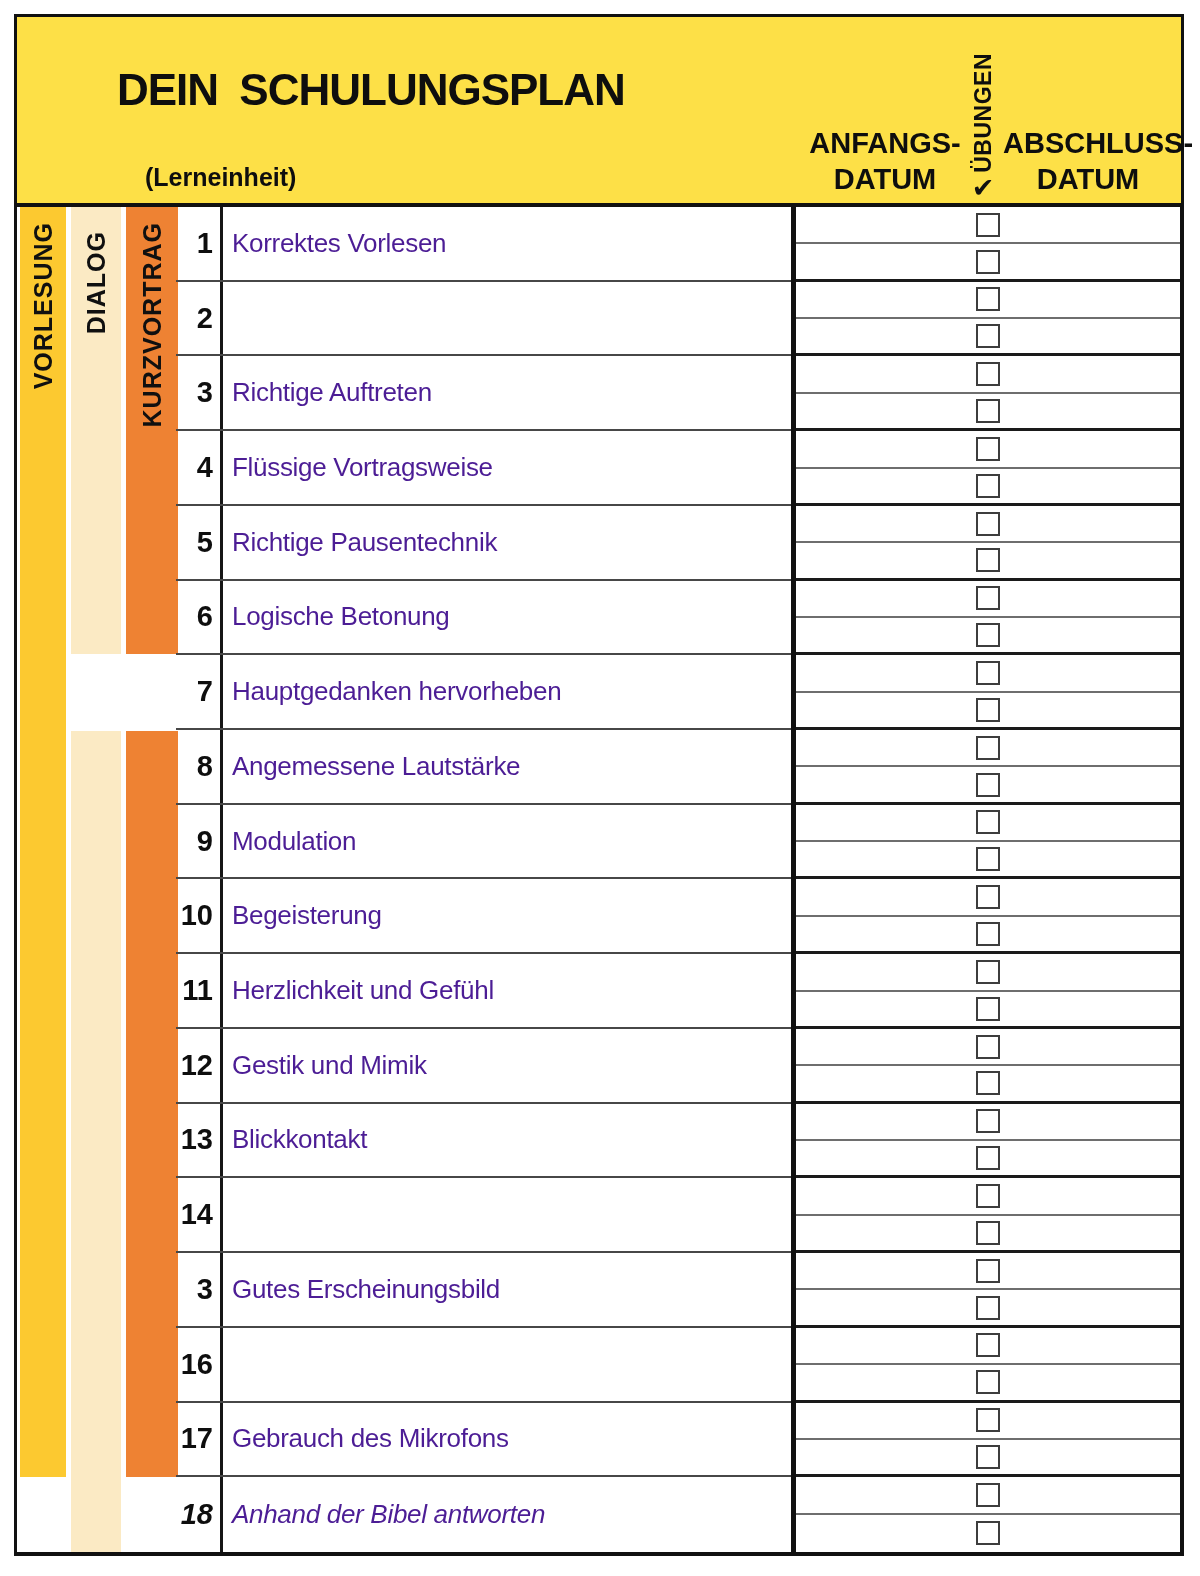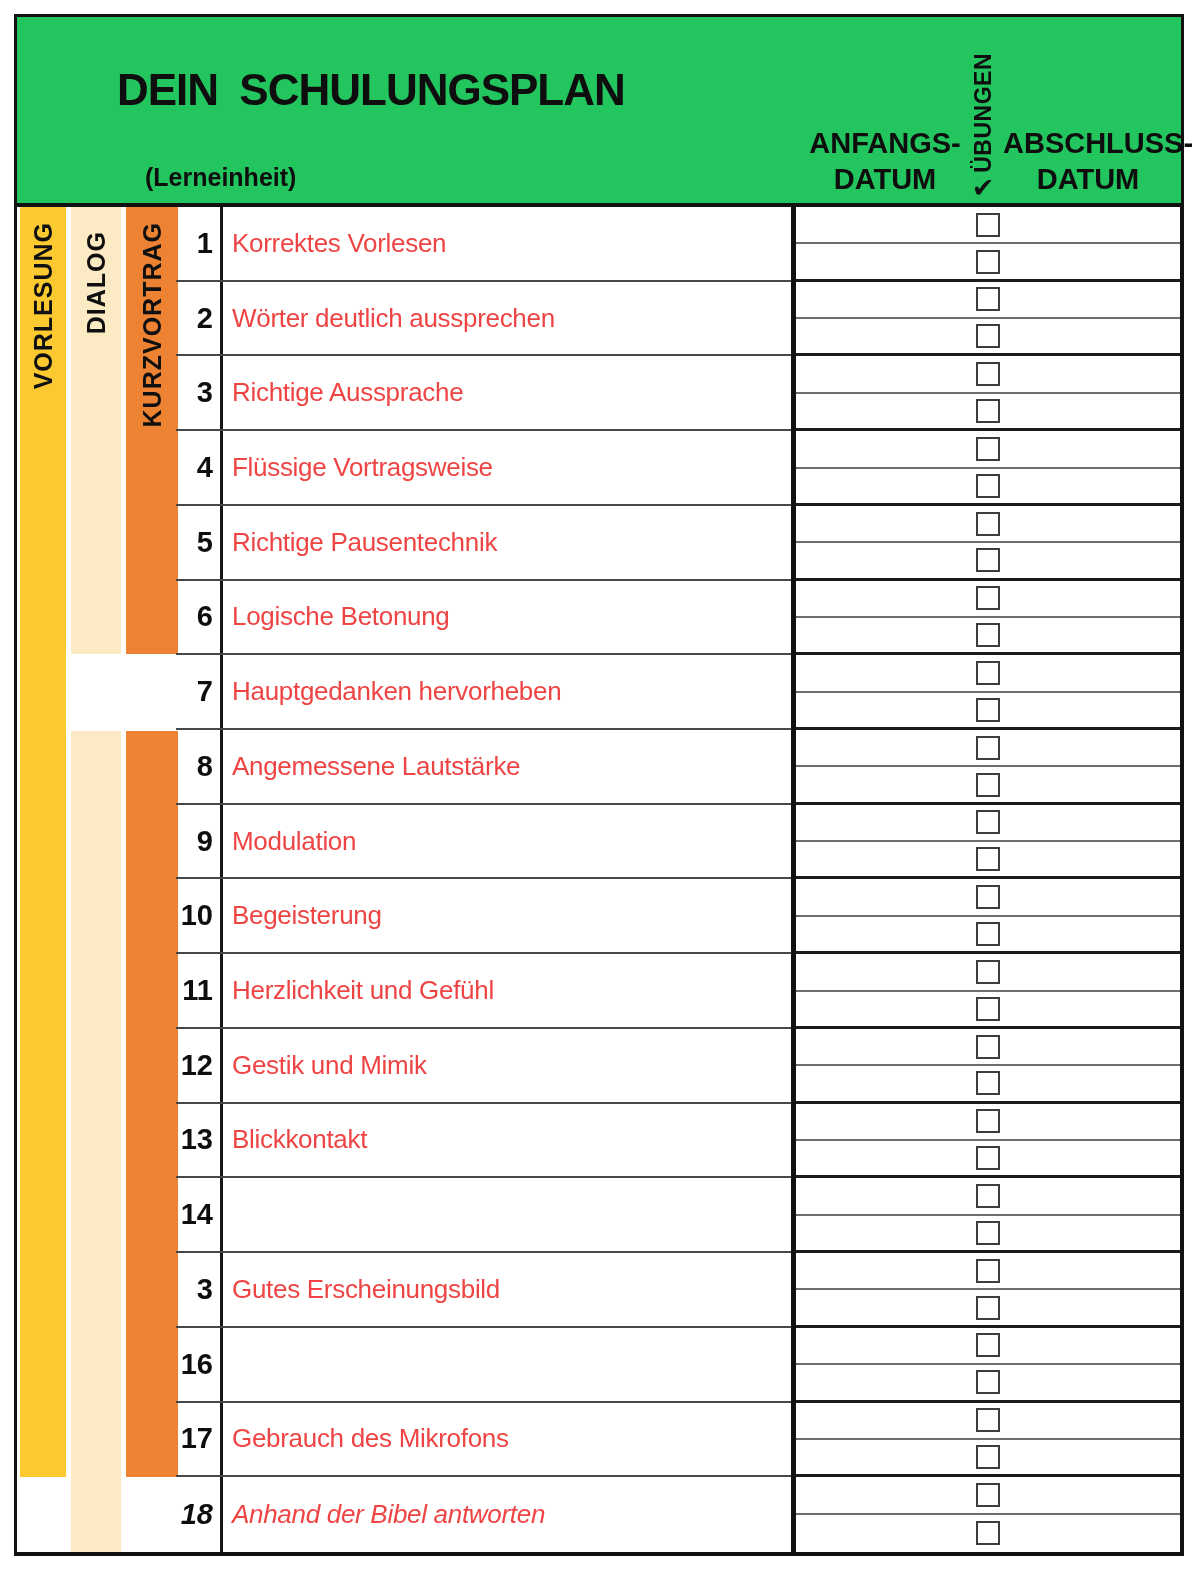--- a/index.html
+++ b/index.html
@@ -4,21 +4,21 @@
 <style>
   * { margin:0; padding:0; box-sizing:border-box; }
   html,body { background:#ffffff; }
   body { font-family:"Liberation Sans", sans-serif; }
 
   .sheet { position:relative; width:1200px; height:1576px; background:#fff; overflow:hidden; }
 
   
   .header {
     position:absolute; left:14px; top:14px; width:1170px; height:193px;
-    background:#22c55e;
+    background:#fde047;
     border:3px solid #111; border-bottom-width:4px;
   }
   .title {
     position:absolute; left:100px; top:48px;
     font-size:44px; font-weight:bold; letter-spacing:-1px; word-spacing:10px;
     color:#0e0e0e; white-space:nowrap;
   }
   .subtitle {
     position:absolute; left:128px; top:146px;
     font-size:25px; font-weight:bold; color:#0e0e0e;
@@ -72,21 +72,21 @@
     display:flex; align-items:stretch;
   }
   .trow:last-child { border-bottom:none;font-style:italic; }
   .num {
     width:44px; display:flex; align-items:center; justify-content:flex-end;
     padding-right:7px; font-weight:bold; font-size:29px; color:#0e0e0e;
   }
   .ndiv { width:3px; background:#161616; }
   .desc {
     flex:1; display:flex; align-items:center; padding-left:9px;
-    font-size:26px; letter-spacing:-0.3px; color:#ef4444; white-space:nowrap;
+    font-size:26px; letter-spacing:-0.3px; color:#4c1d95; white-space:nowrap;
   }
 
   
   .right-panel {
     position:absolute; left:796px; top:207px; width:388px; height:1349px;
     border-right:4px solid #111; border-bottom:4px solid #111;
     background:#fff;
   }
   .half {
     height:calc(1345px / 36);
@@ -149,26 +149,25 @@
 
     <div class="rows">
         <div class="trow">
           <div class="num">1</div>
           <div class="ndiv"></div>
           <div class="desc">Korrektes Vorlesen</div>
         </div>
         <div class="trow">
           <div class="num">2</div>
           <div class="ndiv"></div>
-          <div class="desc">Wörter deutlich aussprechen</div>
         </div>
         <div class="trow">
           <div class="num">3</div>
           <div class="ndiv"></div>
-          <div class="desc">Richtige Aussprache</div>
+          <div class="desc">Richtige Auftreten</div>
         </div>
         <div class="trow">
           <div class="num">4</div>
           <div class="ndiv"></div>
           <div class="desc">Flüssige Vortragsweise</div>
         </div>
         <div class="trow">
           <div class="num">5</div>
           <div class="ndiv"></div>
           <div class="desc">Richtige Pausentechnik</div>

